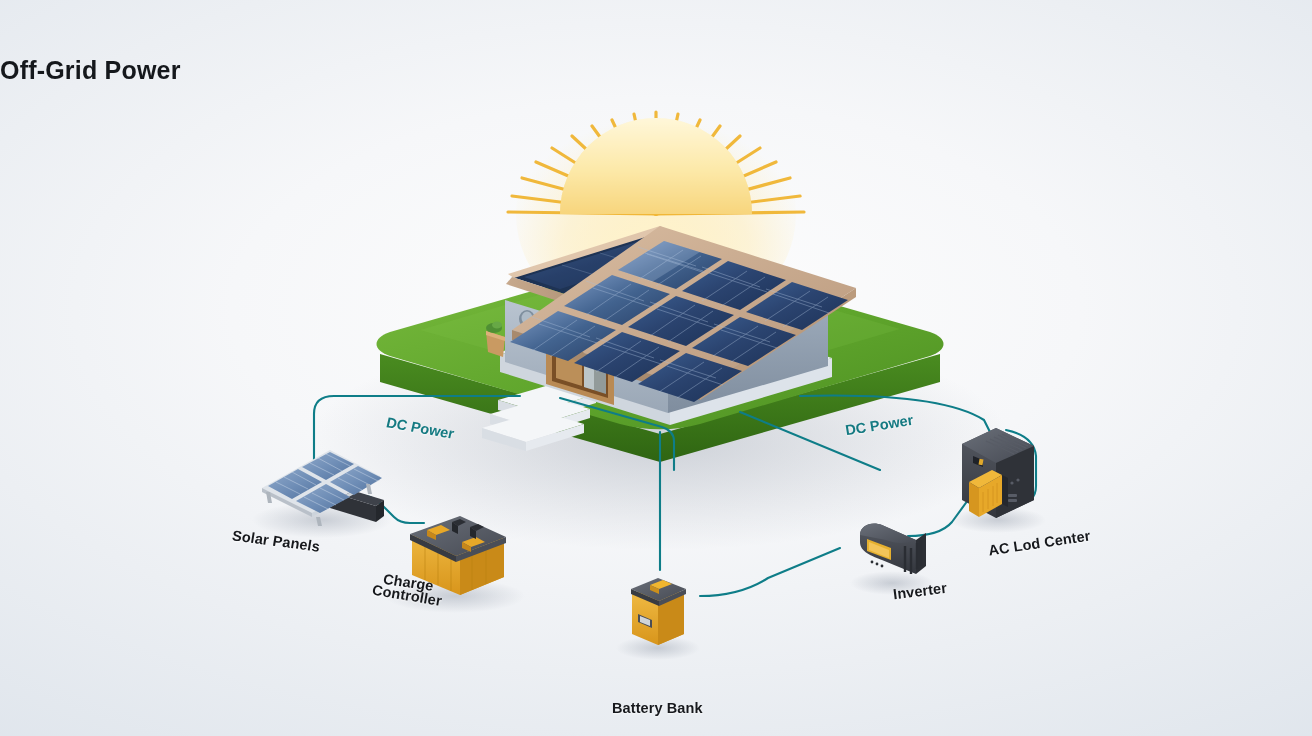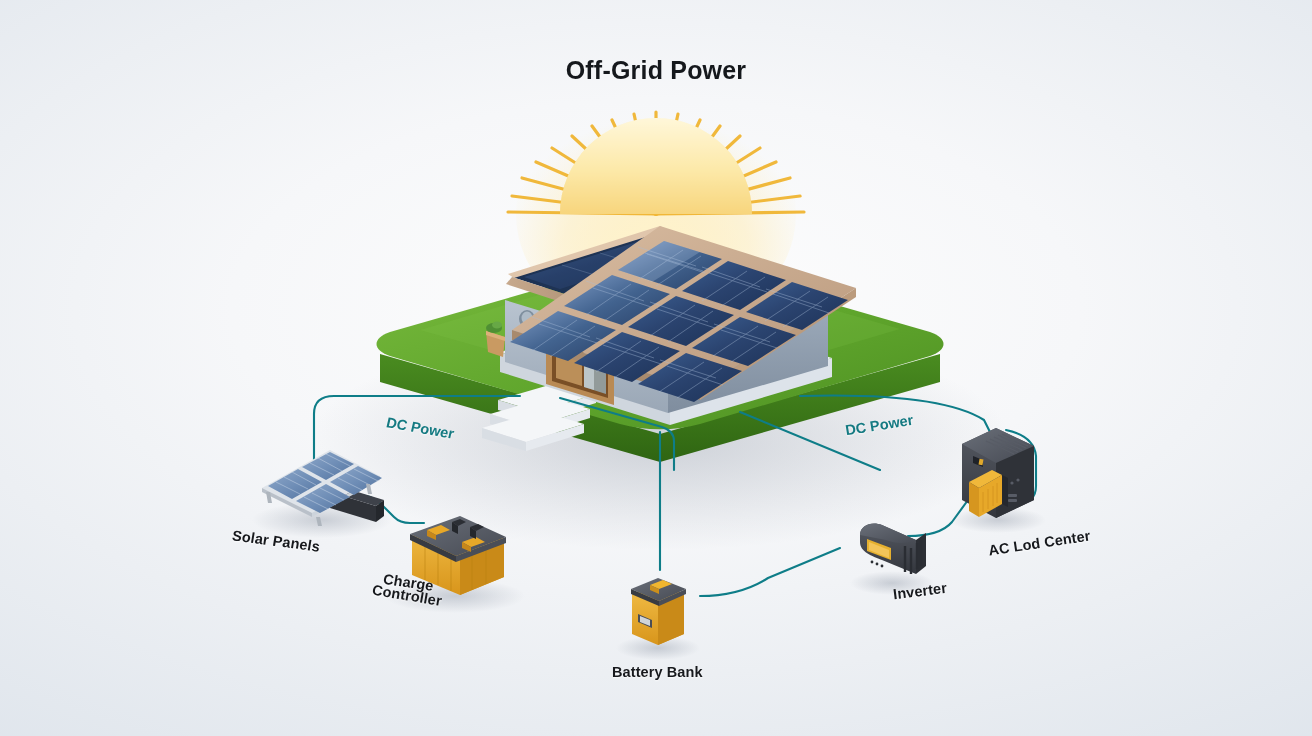--- a/index.html
+++ b/index.html
@@ -7,41 +7,40 @@
   body {
     font-family: "Liberation Sans", sans-serif;
     background: radial-gradient(ellipse 85% 75% at 50% 42%, #fdfdfd 0%, #f6f7f9 38%, #eceff3 66%, #dfe5ec 100%);
     position: relative;
   }
   #stage { position:absolute; inset:0; }
 
   
   .title {
     position:absolute; top:56px; left:0; width:100%;
-    text-align:center;
     font-size:25px; font-weight:700; letter-spacing:.2px;
     color:#15181c;
   }
 
   
   svg.layer { position:absolute; inset:0; width:1312px; height:736px; }
 
   
   .lbl {
     position:absolute;
     font-size:14.5px; font-weight:700; color:#17191d;
     white-space:nowrap;
     text-shadow:0 1px 2px rgba(255,255,255,.85);
     letter-spacing:.1px;
   }
   .lbl.two { line-height:1.0; }
   .lbl-solar      { left:232px; top:533px; transform:rotate(7.5deg) skewX(-2deg); }
   .lbl-charge     { left:382px; top:576px; transform:rotate(8deg) skewX(-2deg); }
   .lbl-charge .l2 { display:block; margin-top:-2px; margin-left:-9px; transform:skewY(1.5deg); }
-  .lbl-battery    { left:612px; top:664px; }
+  .lbl-battery    { left:612px; top:700px; }
   .lbl-inverter   { left:893px; top:583px; transform:rotate(-7deg); }
   .lbl-acload     { left:988px; top:535px; transform:rotate(-8.5deg); }
 
   .flowlbl {
     position:absolute;
     font-size:14.5px; font-weight:700; color:#157a82;
     white-space:nowrap;
     text-shadow:0 1px 2px rgba(255,255,255,.8);
   }
   .flow-left  { left:386px; top:420px; transform:rotate(10deg) skewX(-3deg); }

